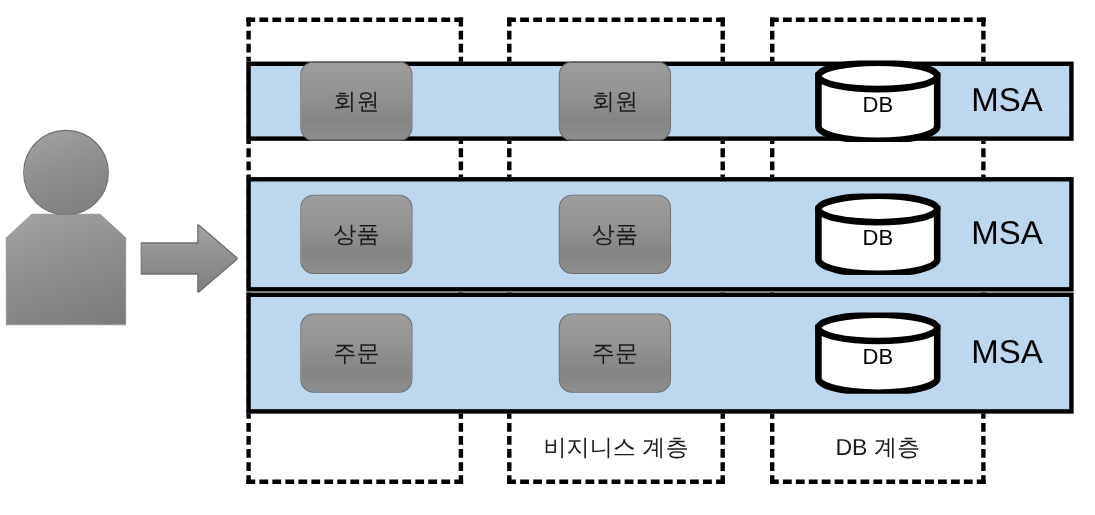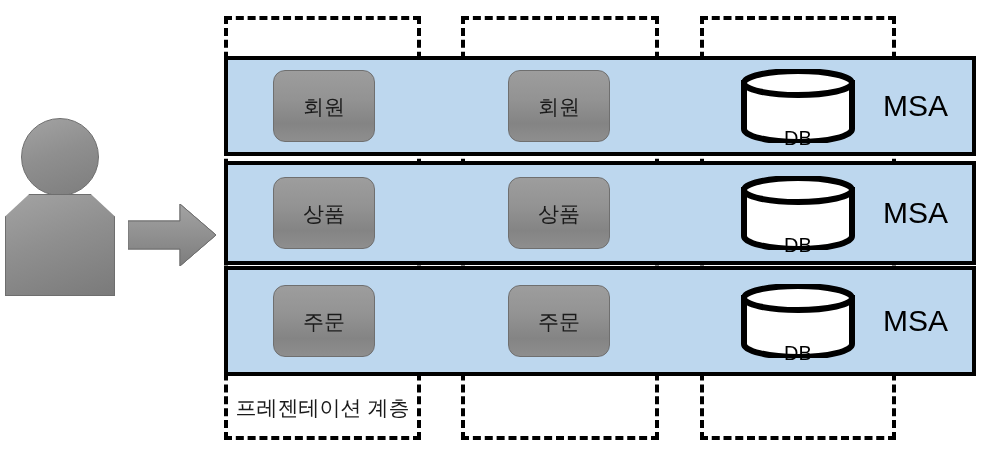--- a/index.html
+++ b/index.html
@@ -53,21 +53,21 @@
 
   
   .msa-row {
     position: absolute;
     left: 224px;
     width: 752px;
     background: #bdd7ee;
     border: 4px solid #000000;
     box-sizing: border-box;
   }
-  #row-0 { top: 56px;  height: 100px; }
+  #row-0 { top: 56px;  height: 72px; }
   #row-1 { top: 161px; height: 104px; }
   #row-2 { top: 266px; height: 110px; }
 
   
   .svc-btn {
     position: absolute;
     top: 50%;
     transform: translateY(-50%);
     width: 102px;
     height: 72px;
@@ -100,21 +100,20 @@
     top: 0;
     width: 120px;
     height: 74px;
     display: flex;
     align-items: center;
     justify-content: center;
     font-size: 20px;
     color: #000000;
     padding-top: 8px;
     box-sizing: border-box;
-    margin-top: 28px;
   }
 
   
   .msa-text {
     position: absolute;
     right: 24px;
     top: 50%;
     transform: translateY(-50%);
     font-size: 30px;
     color: #000000;
@@ -216,15 +215,16 @@
     <div class="db-cyl">
       <svg viewBox="0 0 120 74" width="120" height="74">
         <path d="M6,14 L6,60 A54,13 0 0 0 114,60 L114,14 Z" fill="#ffffff" stroke="#000000" stroke-width="6"></path>
         <ellipse cx="60" cy="14" rx="54" ry="12" fill="#ffffff" stroke="#000000" stroke-width="6"></ellipse>
       </svg>
       <div class="db-label">DB</div>
     </div>
     <div class="msa-text">MSA</div>
   </div>
 
-  <div class="tier-label" id="tier-label-0">프레젠테이션 계층</div>
+  <div class="tier-label" id="tier-label-1">비지니스 계층</div>
+  <div class="tier-label" id="tier-label-2">DB 계층</div>
 
 </div>
 
 </body></html>

